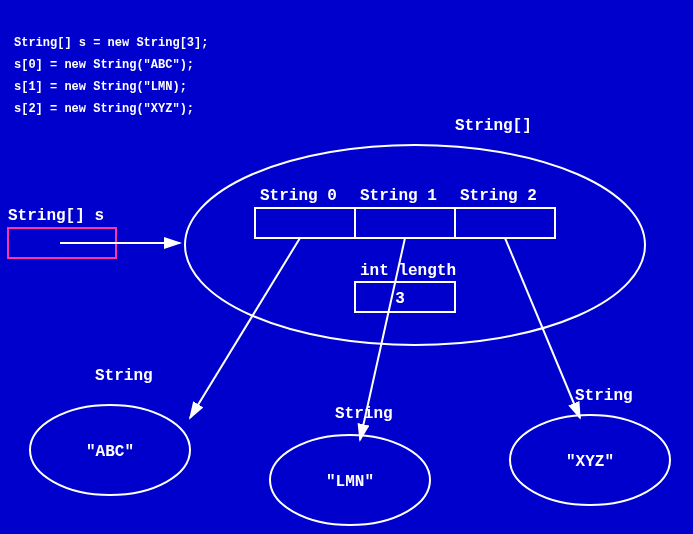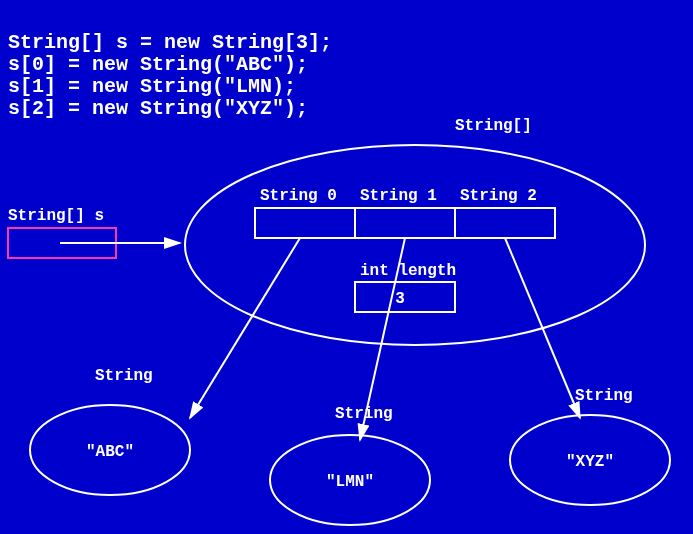--- a/index.html
+++ b/index.html
@@ -9,23 +9,23 @@
     width: 693px;
     height: 534px;
     overflow: hidden;
     font-family: "Courier New", monospace;
     font-weight: bold;
     color: white;
     position: relative;
   }
   .code {
     position: absolute;
-    left: 8px;
+    left: 14px;
     top: 10px;
-    font-size: 20px;
+    font-size: 12px;
     line-height: 22px;
     white-space: pre;
   }
   svg {
     position: absolute;
     top: 0;
     left: 0;
   }
   text {
     font-family: "Courier New", monospace;

